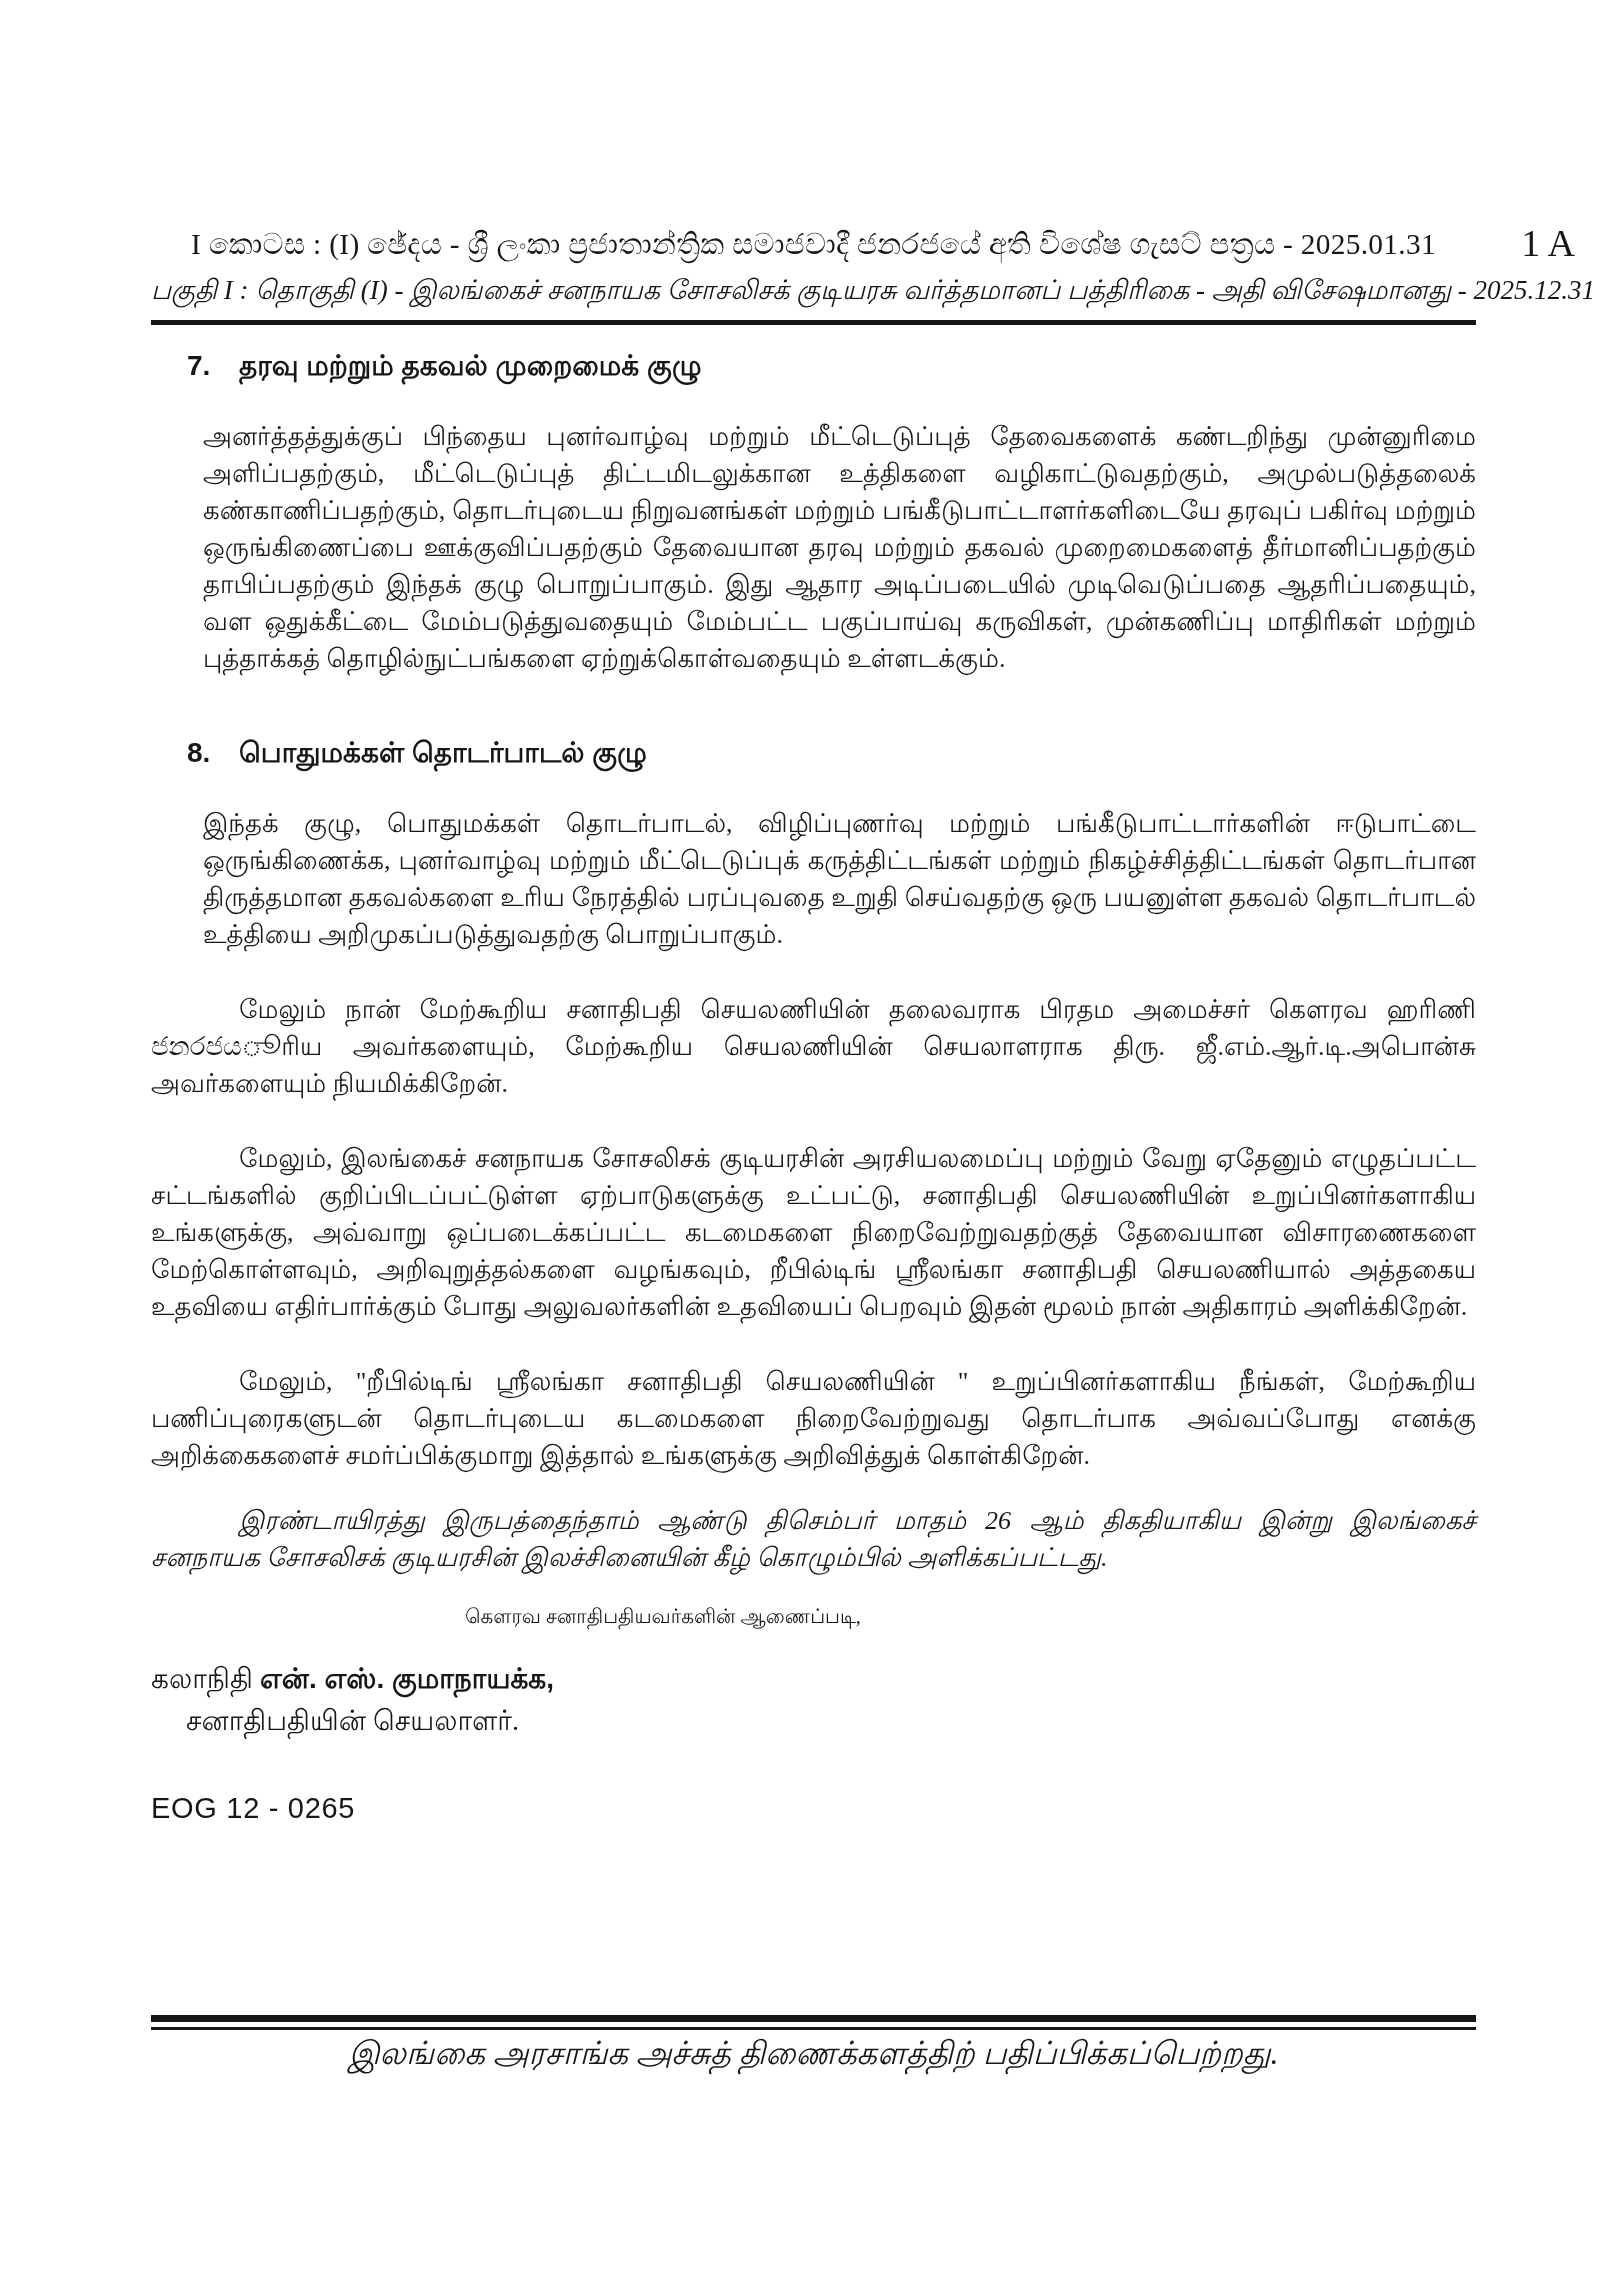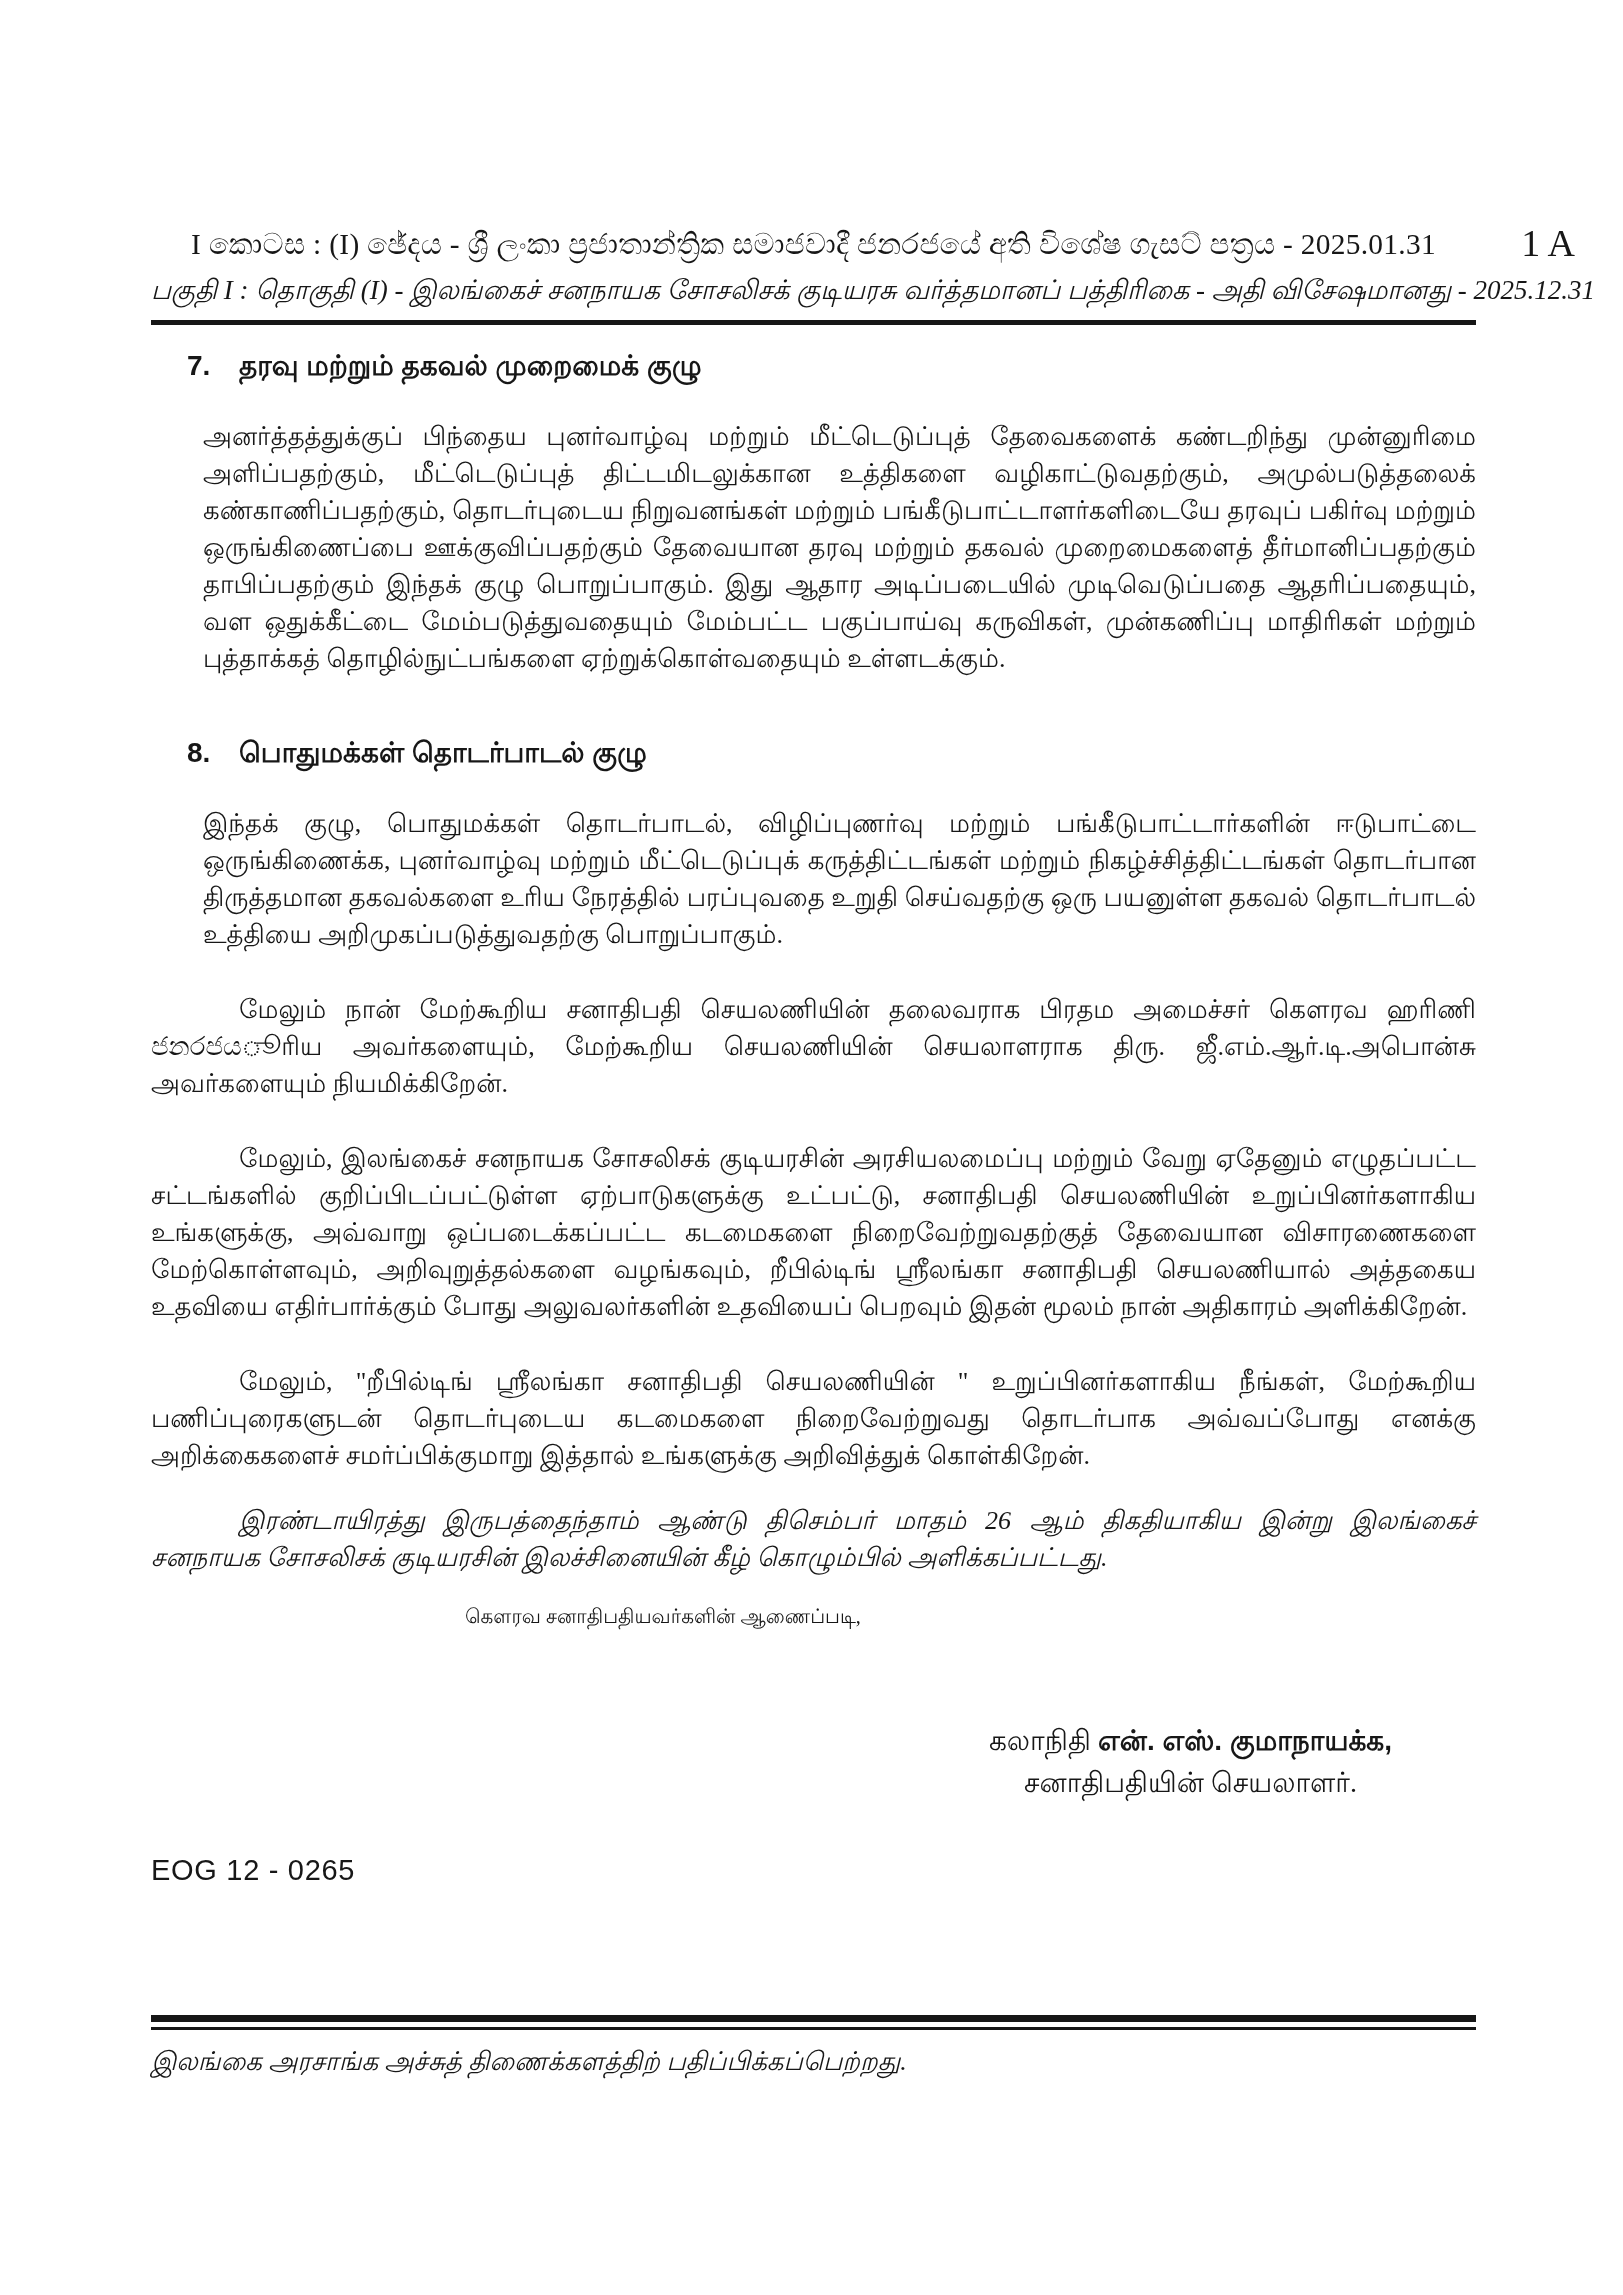--- a/index.html
+++ b/index.html
@@ -68,23 +68,23 @@
     text-indent:88px;
   }
   .para.tight { margin-top:27.5px;font-style:italic; }
   .order-line {
     margin-top:29px;
     margin-left:314px;
     text-align:left;
     font-size:20px;
   }
   .sig-block {
-    margin-top:90px;
+    margin-top:28px;
     display:flex;
-    justify-content:flex-end;
+    justify-content:flex-start;
   }
   .sig-inner {
     text-align:center;
     margin-right:84px;
     font-size:28px;
     line-height:42px;
   }
   .sig-bold { font-weight:bold; font-family:"Liberation Sans", sans-serif; }
   .eog {
     margin-top:50px;
@@ -93,24 +93,24 @@
     font-family:"Liberation Sans", sans-serif;
   }
   .footer {
     position:absolute;
     left:151px; top:2015px;
     width:1325px;
   }
   .f-rule-thick { height:6.5px; background:#161616; }
   .f-rule-thin  { height:3.3px;  background:#161616; margin-top:5.2px; }
   .f-text {
-    text-align:left;
+    text-align:center;
     font-style:italic;
-    font-size:26px;
-    margin-top:17px;
+    font-size:32px;
+    margin-top:5px;
   }
 </style>
 </head>
 <body>
 
 <div class="page">
 
   <div class="page-num">1 A</div>
 
   <div class="content">

